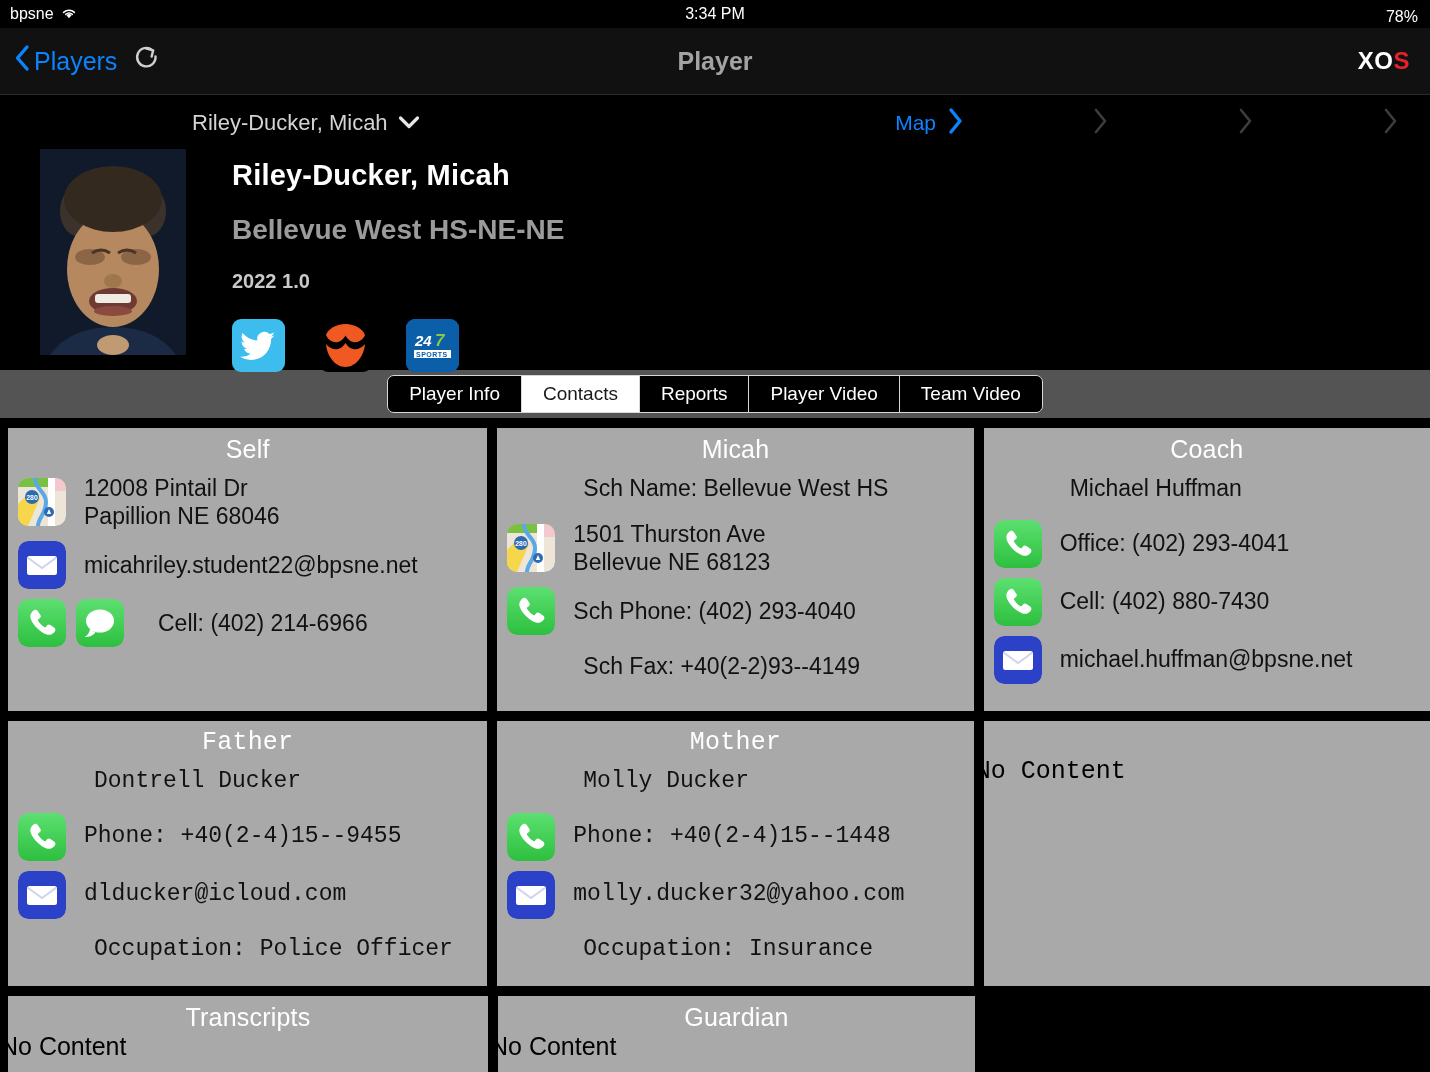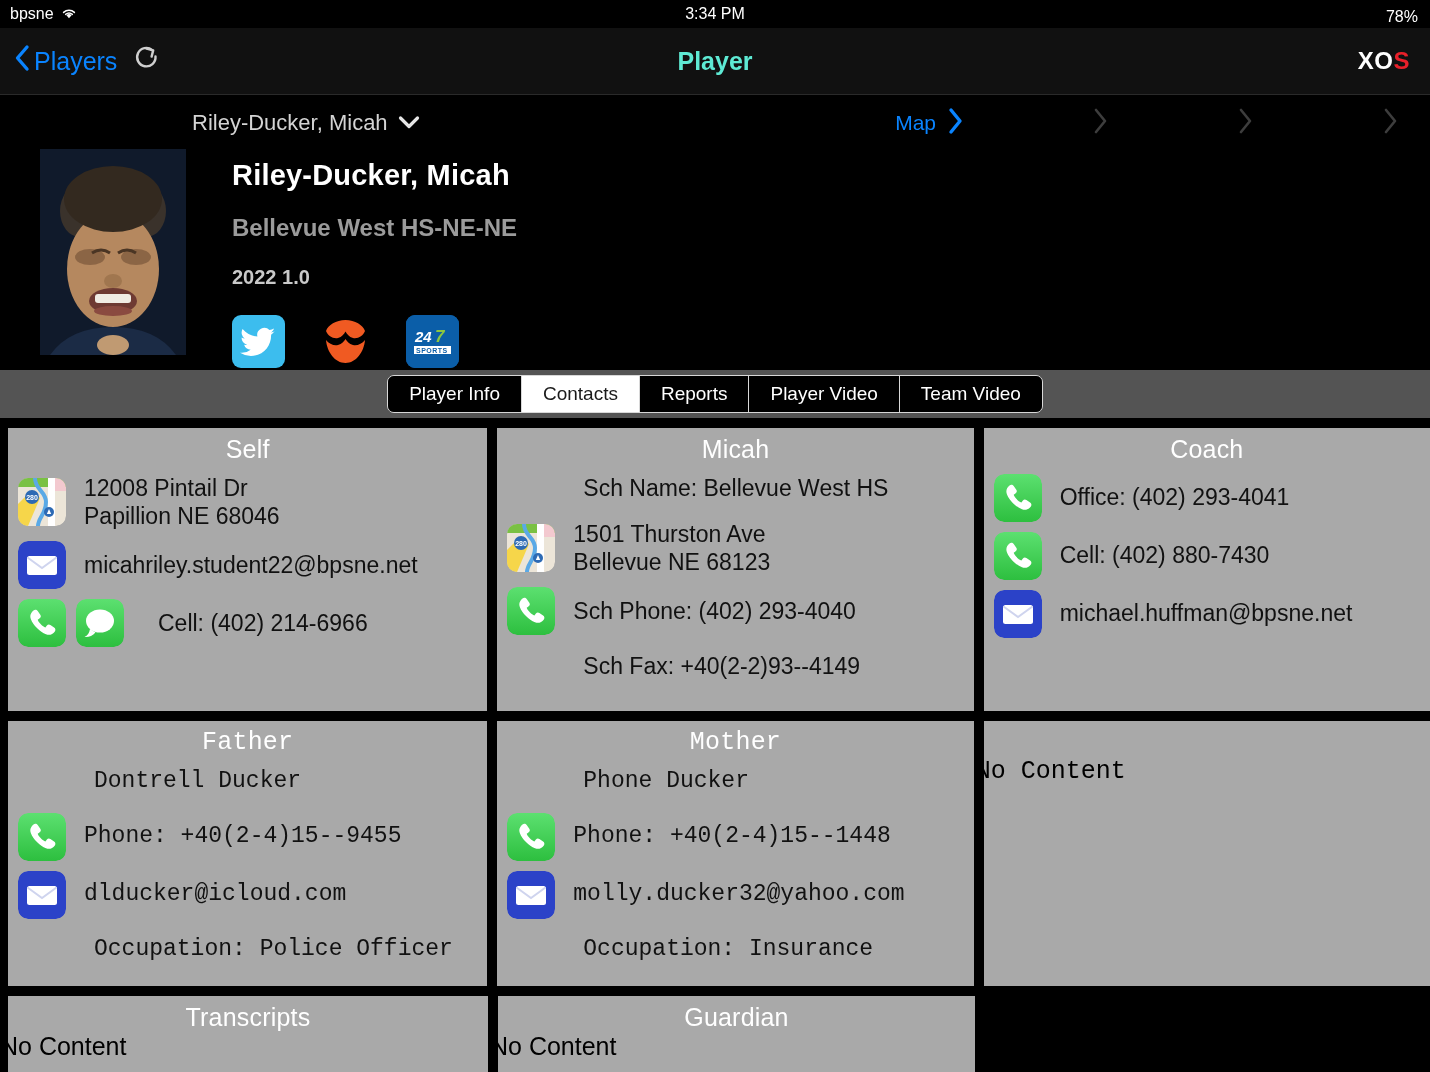--- a/index.html
+++ b/index.html
@@ -50,21 +50,21 @@
   }
   .nav-left{ display:flex; align-items:center; padding-left:14px; gap:16px; }
   .back-btn{
     display:flex; align-items:center; gap:4px;
     color:#0a84ff; font-size:25px; cursor:pointer;
   }
   .chev-back{ display:block; }
   .refresh-btn{ cursor:pointer; display:flex; align-items:center; }
   .nav-title{
     position:absolute; left:0; right:0; text-align:center;
-    color:#5eead4; font-size:25px; font-weight:bold; pointer-events:none;
+    color:#a3a3a3; font-size:25px; font-weight:bold; pointer-events:none;
   }
   .nav-right{ margin-left:auto; padding-right:20px; }
   .xos-logo{ font-size:24px; font-weight:bold; letter-spacing:.5px; }
   .xos-logo .x, .xos-logo .o{ color:#fff; }
   .xos-logo .s{ color:#e8202a; }
 
   
   .player-header{ background:#000; padding:0; position:relative; height:275px; }
   .ph-topline{
     display:flex; align-items:center;
@@ -86,21 +86,21 @@
   .chev-dim{ margin-left:130px; cursor:pointer; display:block; }
 
   .ph-body{ display:flex; padding-left:40px; margin-top:4px; }
   .player-photo{
     width:146px; height:206px; background:#0d1420;
     overflow:hidden; position:relative; flex:none;
   }
   .player-photo svg{ display:block; width:100%; height:100%; }
   .ph-info{ padding-left:46px; padding-top:10px; }
   .ph-name{ color:#fff; font-size:29px; font-weight:bold; letter-spacing:.2px; }
-  .ph-school{ color:#9b9b9b; font-size:24px; font-weight:bold; margin-top:22px; }
+  .ph-school{ color:#9b9b9b; font-size:28px; font-weight:bold; margin-top:22px; }
   .ph-class{ color:#c9c9c9; font-size:20px; font-weight:bold; margin-top:24px; }
   .social-row{ display:flex; gap:34px; margin-top:26px; }
   .social-ico{ width:53px; height:53px; border-radius:9px; overflow:hidden; cursor:pointer; flex:none; }
   .ico-twitter{ background:#3cbdee; display:flex; align-items:center; justify-content:center; }
   .ico-rivals{ background:#000; display:flex; align-items:center; justify-content:center; }
   .ico-247{ background:#0b5ea8; display:flex; align-items:center; justify-content:center; }
 
   
   .tab-strip{
     height:48px; background:#545454;
@@ -429,20 +429,23 @@
         </div>
         <div class="crow">
           <div class="txt noicon">Sch Fax: +40(2-2)93--4149</div>
         </div>
       </div>
     </div>
 
     <div class="card c3 h-280">
       <div class="card-title">Coach</div>
       <div class="card-body">
+        <div class="crow tight">
+          <div class="txt noicon">Michael Huffman</div>
+        </div>
         <div class="crow">
           <div class="icons">
             <div class="app-ico">
               <svg width="48" height="48" viewBox="0 0 48 48">
                 <defs>
                     <linearGradient id="gp3" x1="0" y1="0" x2="0" y2="1">
                       <stop offset="0" stop-color="#5ce070"></stop>
                       <stop offset="1" stop-color="#2dbf3f"></stop>
                     </linearGradient>
                   </defs>
@@ -526,21 +529,21 @@
         <div class="crow">
           <div class="txt noicon">Occupation: Police Officer</div>
         </div>
       </div>
     </div>
 
     <div class="card c2 h-262">
       <div class="card-title">Mother</div>
       <div class="card-body">
         <div class="crow tight">
-          <div class="txt noicon">Phone Ducker</div>
+          <div class="txt noicon">Molly Ducker</div>
         </div>
         <div class="crow">
           <div class="icons">
             <div class="app-ico">
               <svg width="48" height="48" viewBox="0 0 48 48">
                 <defs>
                     <linearGradient id="gp6" x1="0" y1="0" x2="0" y2="1">
                       <stop offset="0" stop-color="#5ce070"></stop>
                       <stop offset="1" stop-color="#2dbf3f"></stop>
                     </linearGradient>

